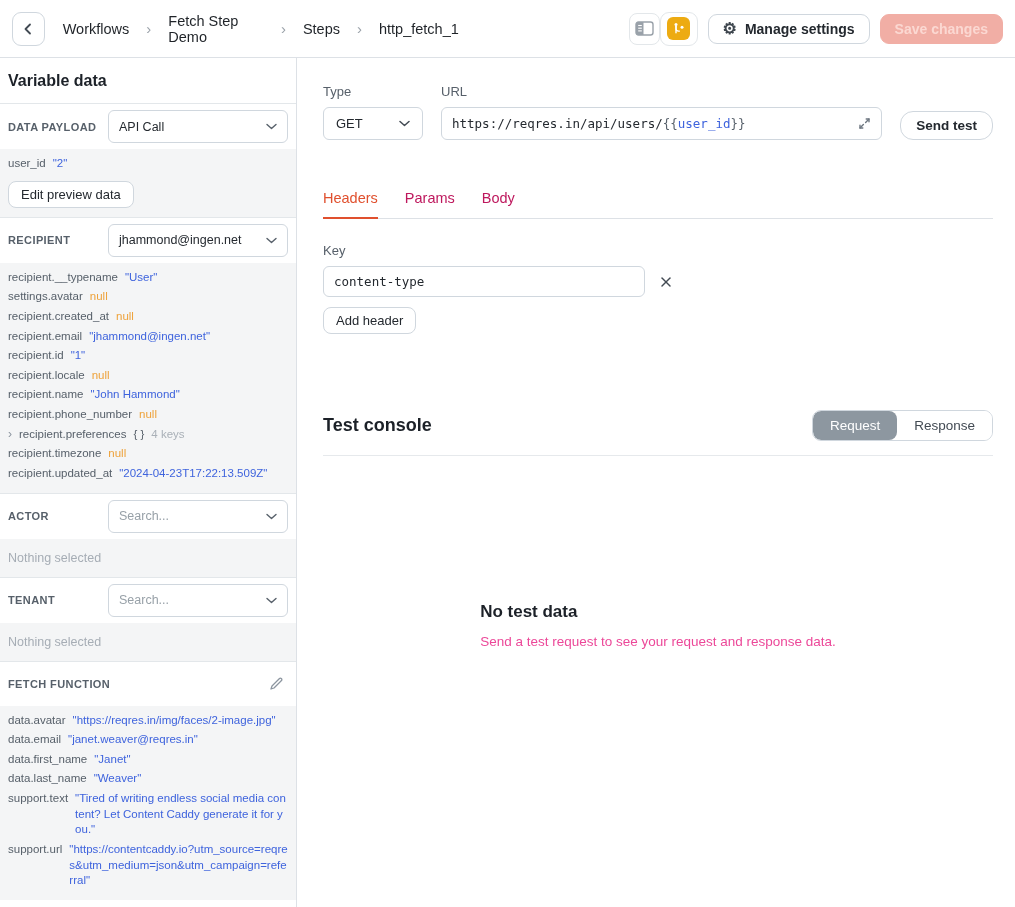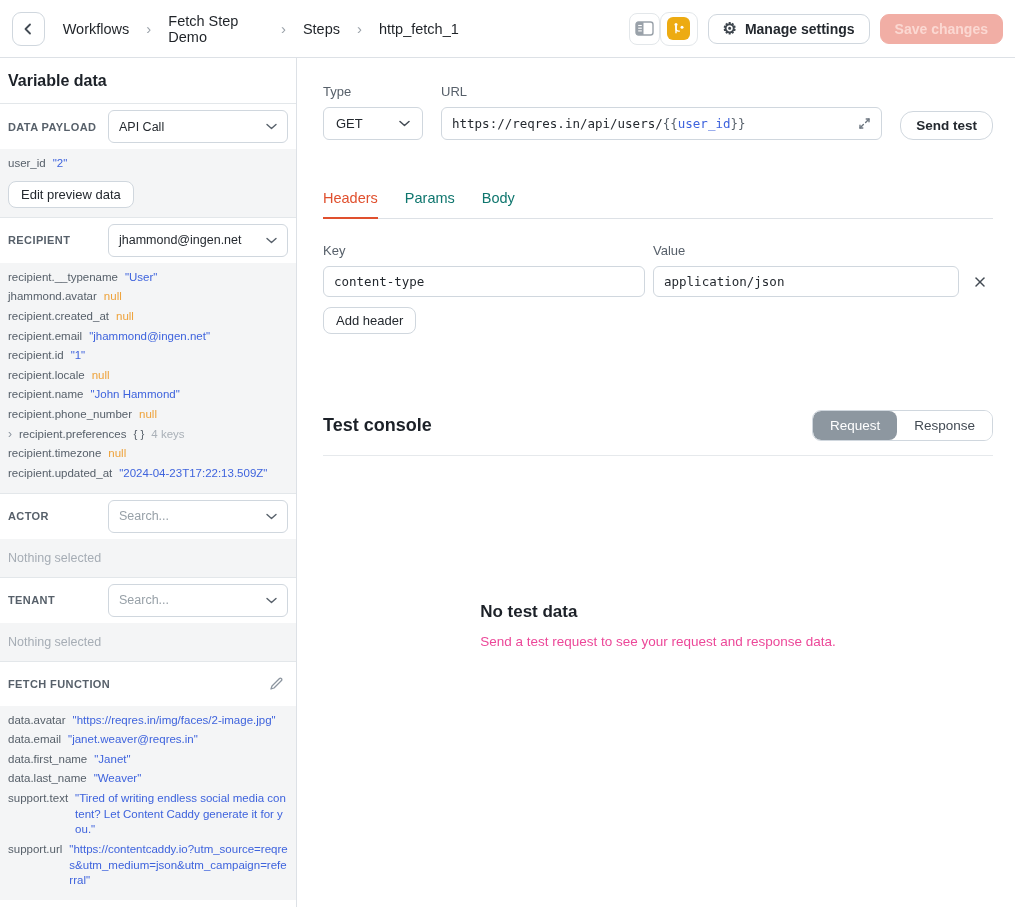--- a/index.html
+++ b/index.html
@@ -69,21 +69,21 @@
     padding:0 12px; font-size:13px; cursor:pointer; }
   .url-field { flex:1; }
   .url-input { height:33px; border:1px solid #d0d7de; border-radius:6px; background:#fff;
     display:flex; align-items:center; justify-content:space-between; padding:0 10px;
     font-size:12.5px; }
   .url-text .seg-brace { color:#57606a; }
   .url-text .seg-var { color:#3e63dd; }
   .send-btn { font-size:13.5px; font-weight:600; padding:6px 15px; border-radius:13px; }
 
   .tabs { margin-top:50px; display:flex; gap:27px; border-bottom:1px solid #dde1e6; }
-  .tab { padding-bottom:11px; font-size:14.5px; color:#0f766e; cursor:pointer; }
+  .tab { padding-bottom:11px; font-size:14.5px; color:#be185d; cursor:pointer; }
   .tab.active { color:#e0502e; border-bottom:2px solid #e0502e; margin-bottom:-1px; }
 
   .hdr-row { display:flex; gap:8px; margin-top:24px; align-items:flex-end; }
   .key-field { width:322px; }
   .val-field { flex:1; }
   .text-input { height:31px; border:1px solid #d0d7de; border-radius:6px; background:#fff;
     width:100%; padding:0 10px; font-size:12.5px; color:#24292f; outline:none; }
   .x-btn { width:26px; height:31px; background:none; border:none; cursor:pointer;
     display:flex; align-items:center; justify-content:center; }
   .add-header-btn { margin-top:10px; }
@@ -189,21 +189,21 @@
             </svg>
         </span>
       </div>
     </div>
     <div class="sb-gray">
         <div class="kv-row">
           <span class="kv-key">recipient.__typename</span>
           <span class="kv-val string">"User"</span>
         </div>
         <div class="kv-row">
-          <span class="kv-key">jhammond.avatar</span>
+          <span class="kv-key">settings.avatar</span>
           <span class="kv-val null">null</span>
         </div>
         <div class="kv-row">
           <span class="kv-key">recipient.created_at</span>
           <span class="kv-val null">null</span>
         </div>
         <div class="kv-row">
           <span class="kv-key">recipient.email</span>
           <span class="kv-val string">"jhammond@ingen.net"</span>
         </div>
@@ -338,24 +338,20 @@
         <span class="tab active">Headers</span>
         <span class="tab">Params</span>
         <span class="tab">Body</span>
       </div>
 
     <div class="hdr-row">
       <div class="field key-field">
         <span class="field-label">Key</span>
         <input class="text-input mono" value="content-type" style="">
       </div>
-      <div class="field val-field">
-        <span class="field-label">Value</span>
-        <input class="text-input mono" value="application/json" style="">
-      </div>
       <button class="x-btn">
         <span>
           <svg width="12" height="12" viewBox="0 0 12 12">
               <line x1="2" y1="2" x2="10" y2="10" stroke="#424a53" stroke-width="1.5" stroke-linecap="round"></line>
               <line x1="10" y1="2" x2="2" y2="10" stroke="#424a53" stroke-width="1.5" stroke-linecap="round"></line>
             </svg>
         </span>
       </button>
     </div>
     <button class="btn-small add-header-btn">Add header</button>

